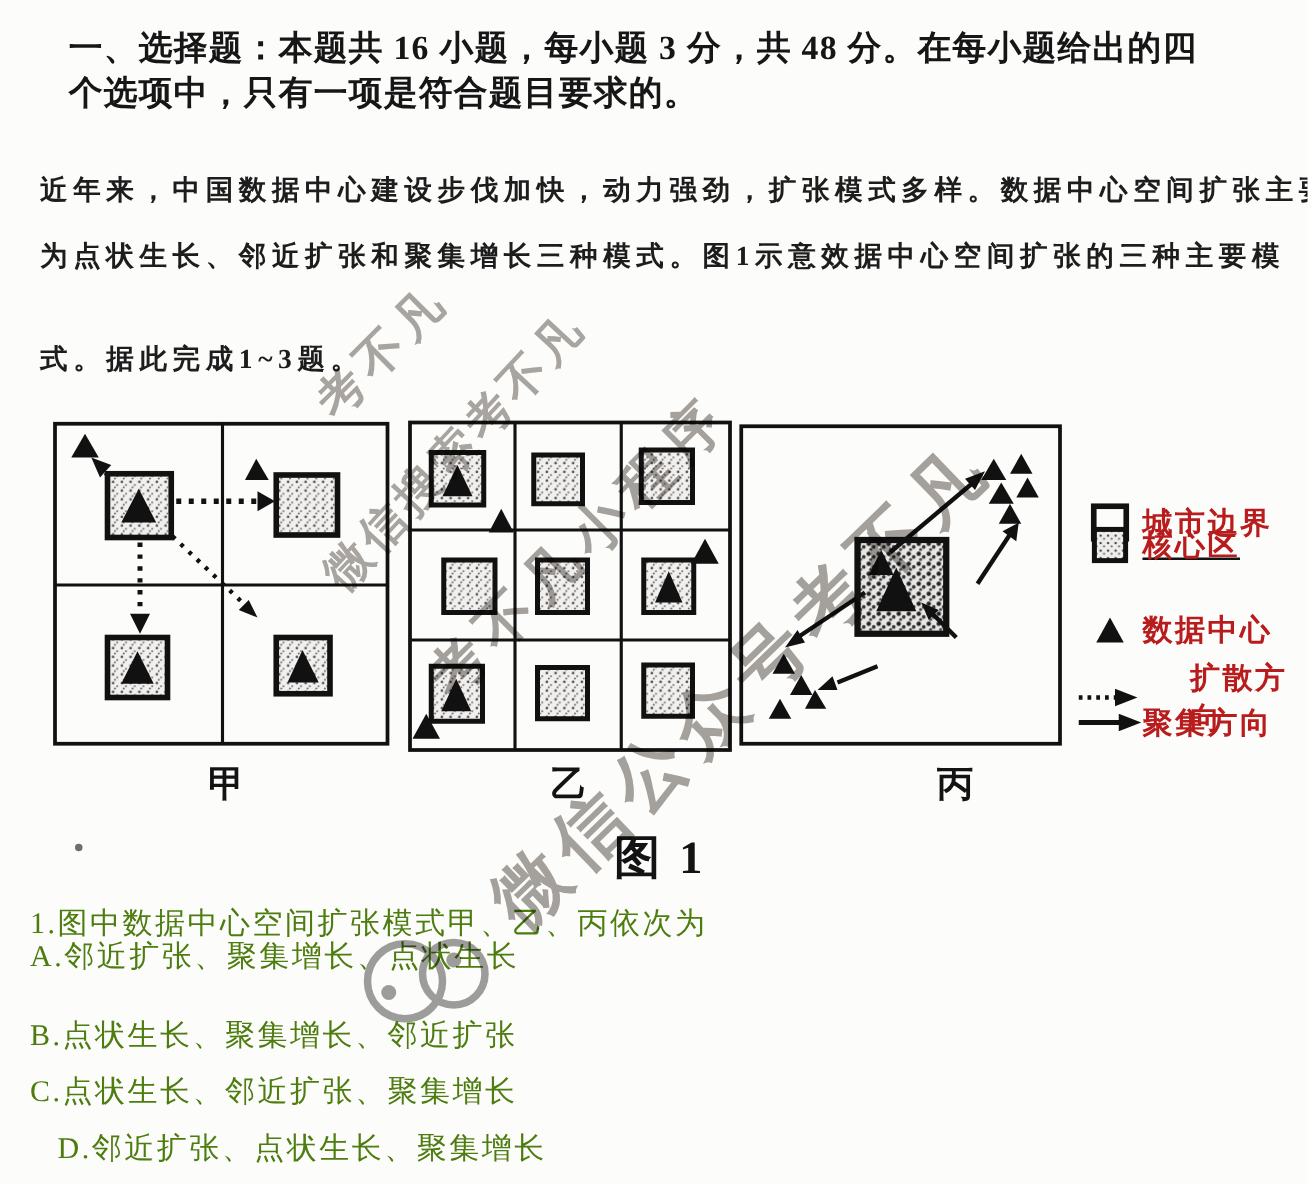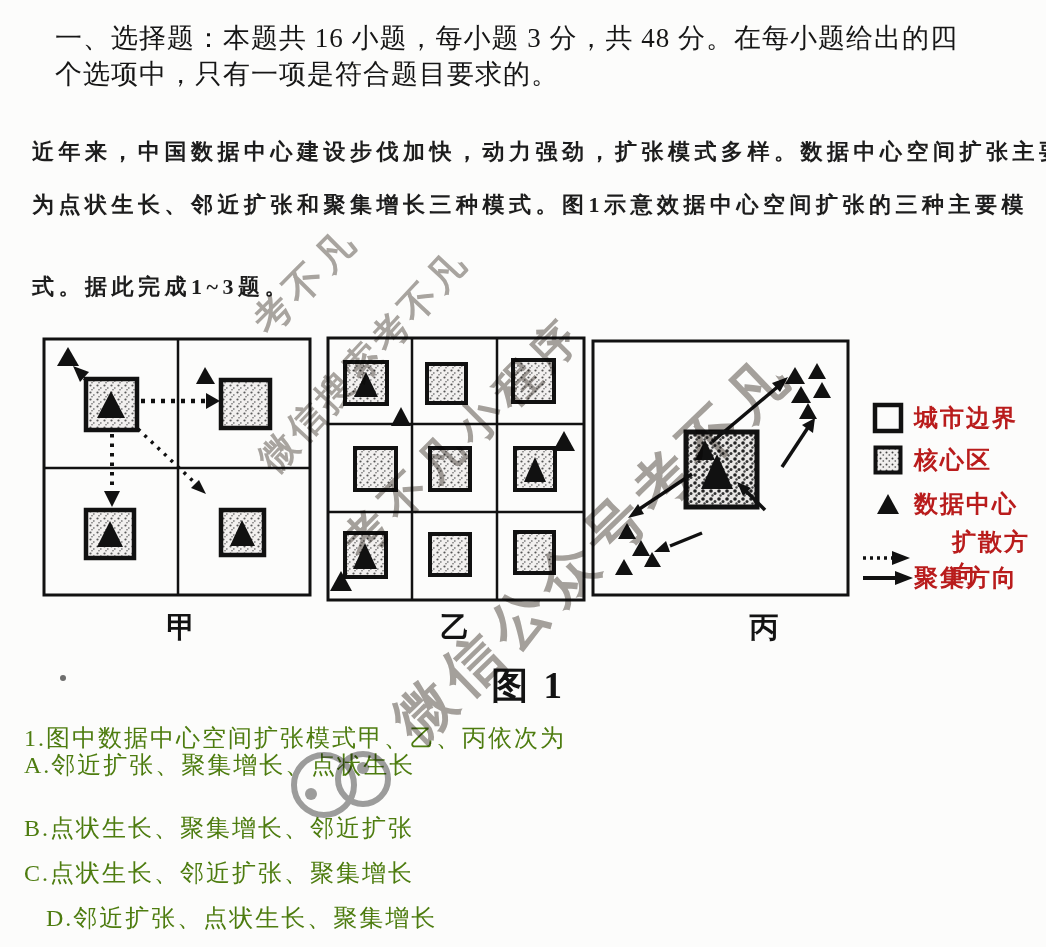--- a/index.html
+++ b/index.html
@@ -4,21 +4,21 @@
 <style>
   * { margin:0; padding:0; box-sizing:border-box; }
   html,body { width:1046px; height:947px; }
   body {
     position:relative; overflow:hidden;
     background:#fcfcfb;
     font-family:"Liberation Serif","DejaVu Serif",serif;
     color:#131313;
   }
   .abs { position:absolute; white-space:nowrap; }
-  .header-line { font-size:27px; font-weight:400; letter-spacing:1px; color:#161616; }
+  .header-line { font-size:27px; font-weight:700; letter-spacing:1px; color:#161616; }
   .passage-line { font-size:22px; font-weight:600; letter-spacing:4.5px; color:#1d1d1d; }
   .panel-label { font-size:29px; font-weight:700; transform:translateX(-50%); }
   .fig-caption { font-size:37px; font-weight:700; transform:translateX(-50%); letter-spacing:3px; }
   .q-line { font-size:24px; font-weight:500; letter-spacing:2px; color:#4d7c0f; }
   .legend-row { position:absolute; left:862px; display:flex; align-items:center; }
   .legend-icon-box { width:52px; display:flex; justify-content:center; align-items:center; }
   .legend-label { font-size:24px; font-weight:700; letter-spacing:2px; color:#b91c1c; }
   .wm {
     position:absolute; white-space:nowrap;
     color:#928d88; mix-blend-mode:multiply;
@@ -161,21 +161,21 @@
 <div class="abs fig-caption" style="left:528px; top:661px;">图 1</div>
 
 <div class="legend-row" style="top:402px;">
   <span class="legend-icon-box">
     <svg width="32" height="32" viewBox="0 0 32 32">
         <rect x="3" y="3" width="26" height="26" fill="none" stroke="#111" stroke-width="4.5"></rect>
       </svg>
   </span>
   <span class="legend-label">城市边界</span>
 </div>
-<div class="legend-row" style="top:444px;">
+<div class="legend-row" style="top:420px;text-decoration:underline;">
   <span class="legend-icon-box">
     <svg width="30" height="30" viewBox="0 0 30 30">
       <defs>
         <pattern id="spL" patternUnits="userSpaceOnUse" width="6" height="6">
           <rect width="6" height="6" fill="#f0eeed"></rect>
           <circle cx="1.5" cy="1.5" r="1" fill="#444"></circle>
           <circle cx="4.3" cy="4" r="0.9" fill="#777"></circle>
         </pattern>
       </defs>
       <rect x="2.5" y="2.5" width="25" height="25" fill="url(#spL)" stroke="#111" stroke-width="4"></rect>

